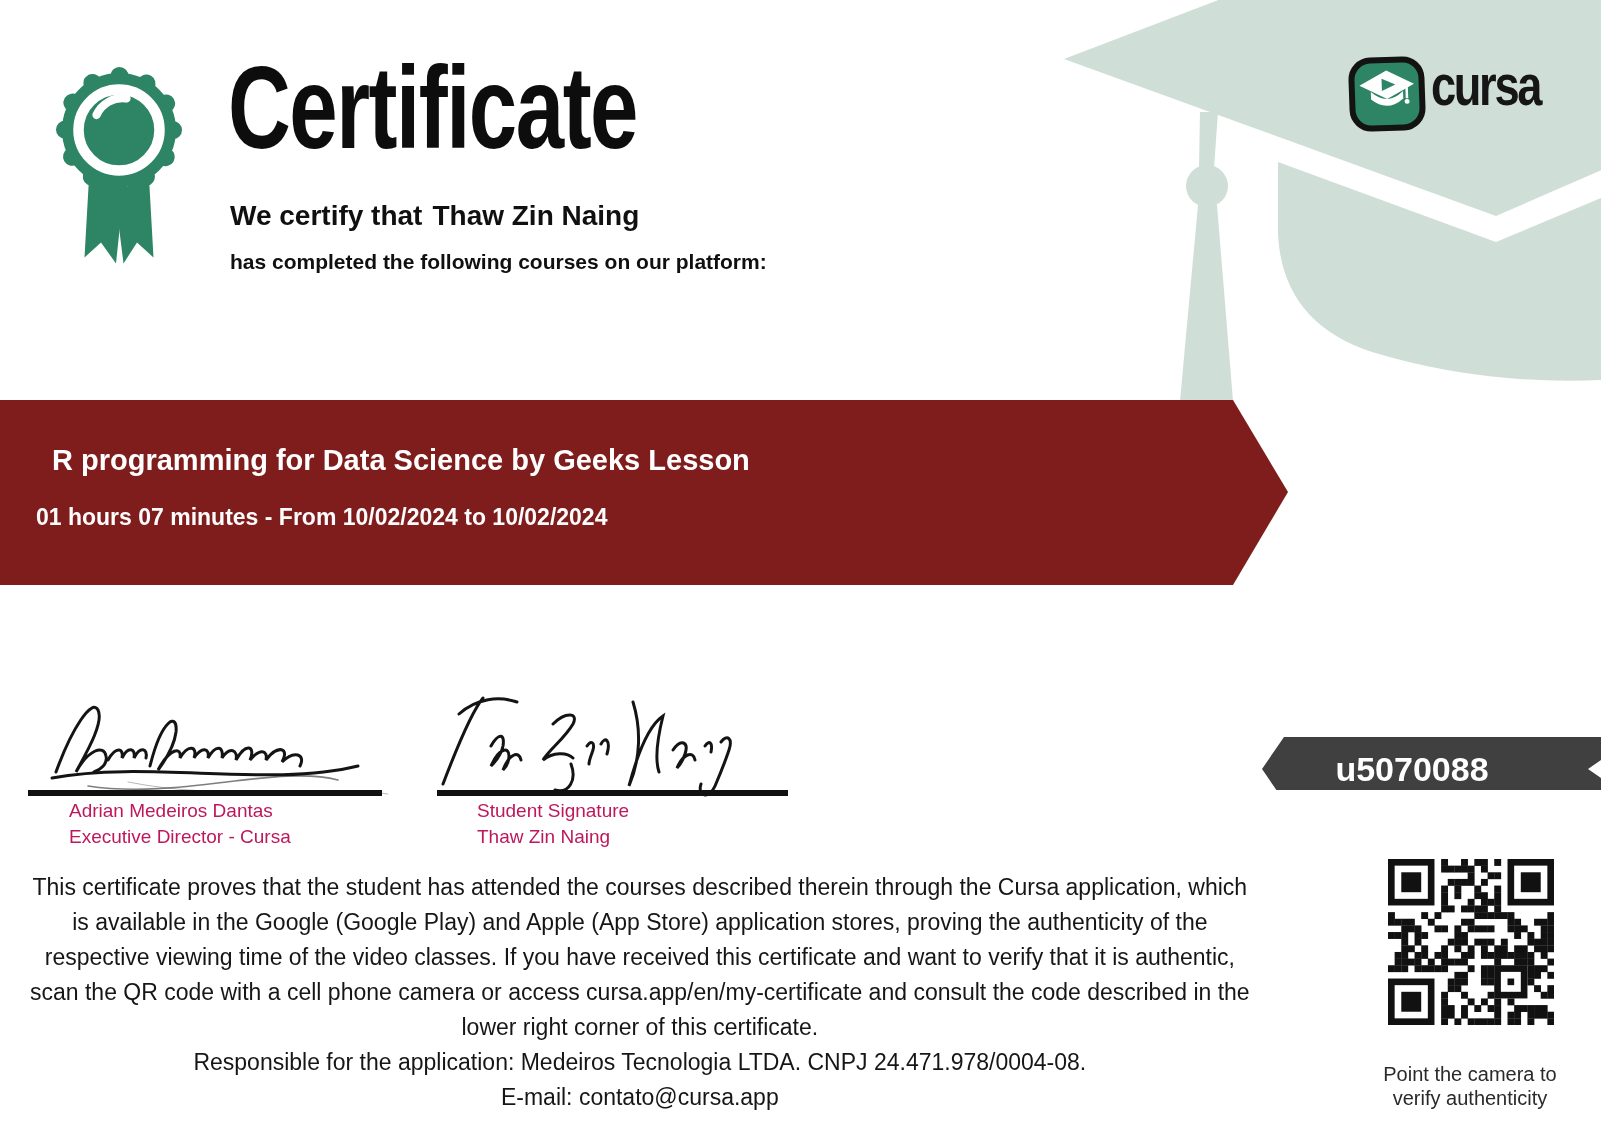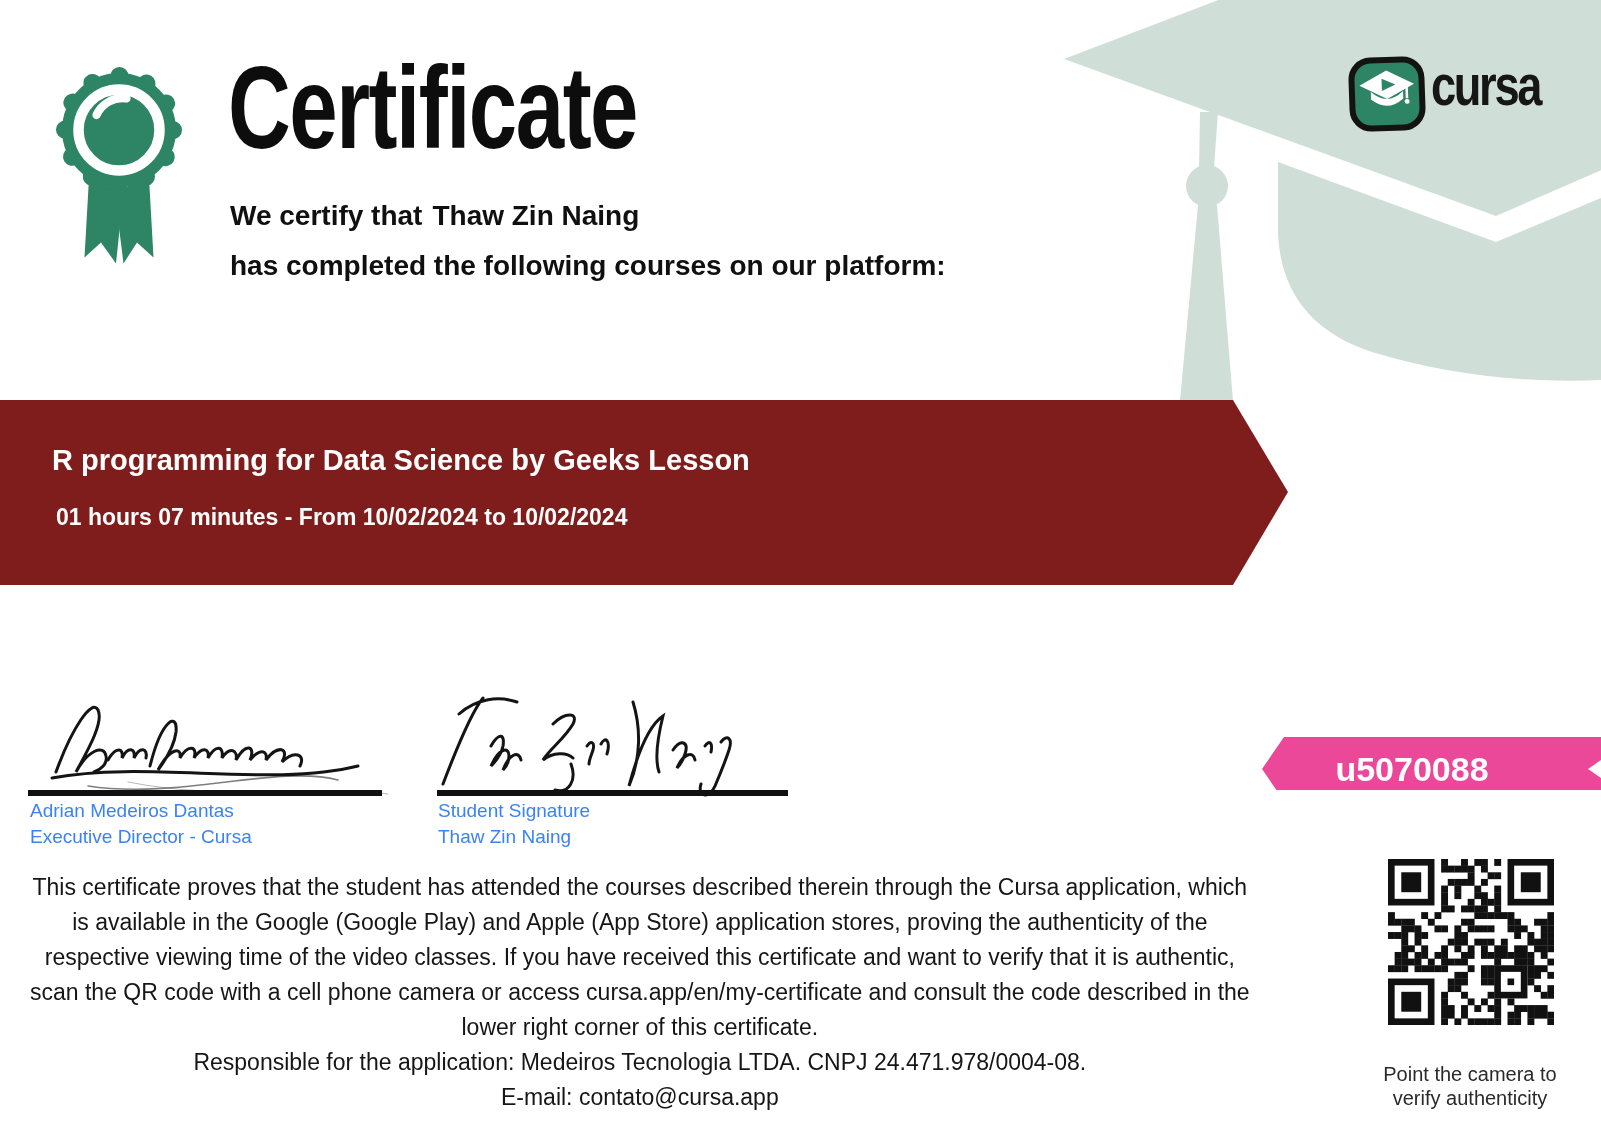--- a/index.html
+++ b/index.html
@@ -6,40 +6,40 @@
   .canvas{position:relative;width:1601px;height:1133px;background:#ffffff;overflow:hidden;
           font-family:"Liberation Sans", sans-serif;color:#131313;}
   .abs{position:absolute;}
   svg{display:block;}
 
   
   .cert-title{left:228px;top:50px;font-size:116px;font-weight:900;letter-spacing:-2px;
               line-height:1;color:#0d0d0d;transform:scaleX(0.75);transform-origin:left top;white-space:nowrap;}
   .certify-line{left:230px;top:200px;font-size:28px;font-weight:700;color:#101010;white-space:nowrap;}
   .certify-line .student{margin-left:10px;}
-  .certify-line2{left:230px;top:250px;font-size:28px;font-weight:700;color:#101010;white-space:nowrap;}
+  .certify-line2{left:230px;top:250px;font-size:21px;font-weight:700;color:#101010;white-space:nowrap;}
 
   
   .logo-icon{left:1349px;top:57px;width:76px;height:74px;background:#2e8566;border:6px solid #131313;
              border-radius:22px;box-sizing:border-box;transform:rotate(-2deg);}
   .logo-text{left:1431px;top:56px;font-size:58px;font-weight:900;letter-spacing:-3px;line-height:1;
              color:#161616;transform:scaleX(0.78);transform-origin:left top;}
 
   
   .banner{left:0;top:400px;width:1290px;height:185px;background:#7f1d1d;
           clip-path:polygon(0 0,1233px 0,1288px 92px,1233px 185px,0 185px);}
   .banner-title{left:52px;top:44px;font-size:29px;font-weight:700;color:#ffffff;white-space:nowrap;}
-  .banner-details{left:56px;top:104px;font-size:23px;font-weight:700;color:#fdfdfd;white-space:nowrap;}
+  .banner-details{left:36px;top:104px;font-size:23px;font-weight:700;color:#fdfdfd;white-space:nowrap;}
 
   
   .sig-line{top:790px;height:6px;background:#111111;}
-  .sig-name{font-size:19px;color:#3b82f6;white-space:nowrap;}
-
-  
-  .badge{left:1262px;top:737px;width:339px;height:53px;background:#ec4899;
+  .sig-name{font-size:19px;color:#be185d;white-space:nowrap;margin-left:39px;}
+
+  
+  .badge{left:1262px;top:737px;width:339px;height:53px;background:#404040;
          clip-path:polygon(22px 0,339px 0,339px 23px,326px 32px,339px 41px,339px 64px,22px 64px,0 32px);}
   .badge-text{left:0;top:13px;width:300px;text-align:center;font-size:34px;font-weight:700;color:#ffffff;}
 
   
   .verify-par{left:30px;top:870px;font-size:23px;line-height:35px;color:#161616;}
   .verify-par div{white-space:nowrap;text-align:center;}
 
   
   .qr-caption{left:1357px;width:226px;text-align:center;font-size:20px;color:#2a2a2a;}
 </style>

